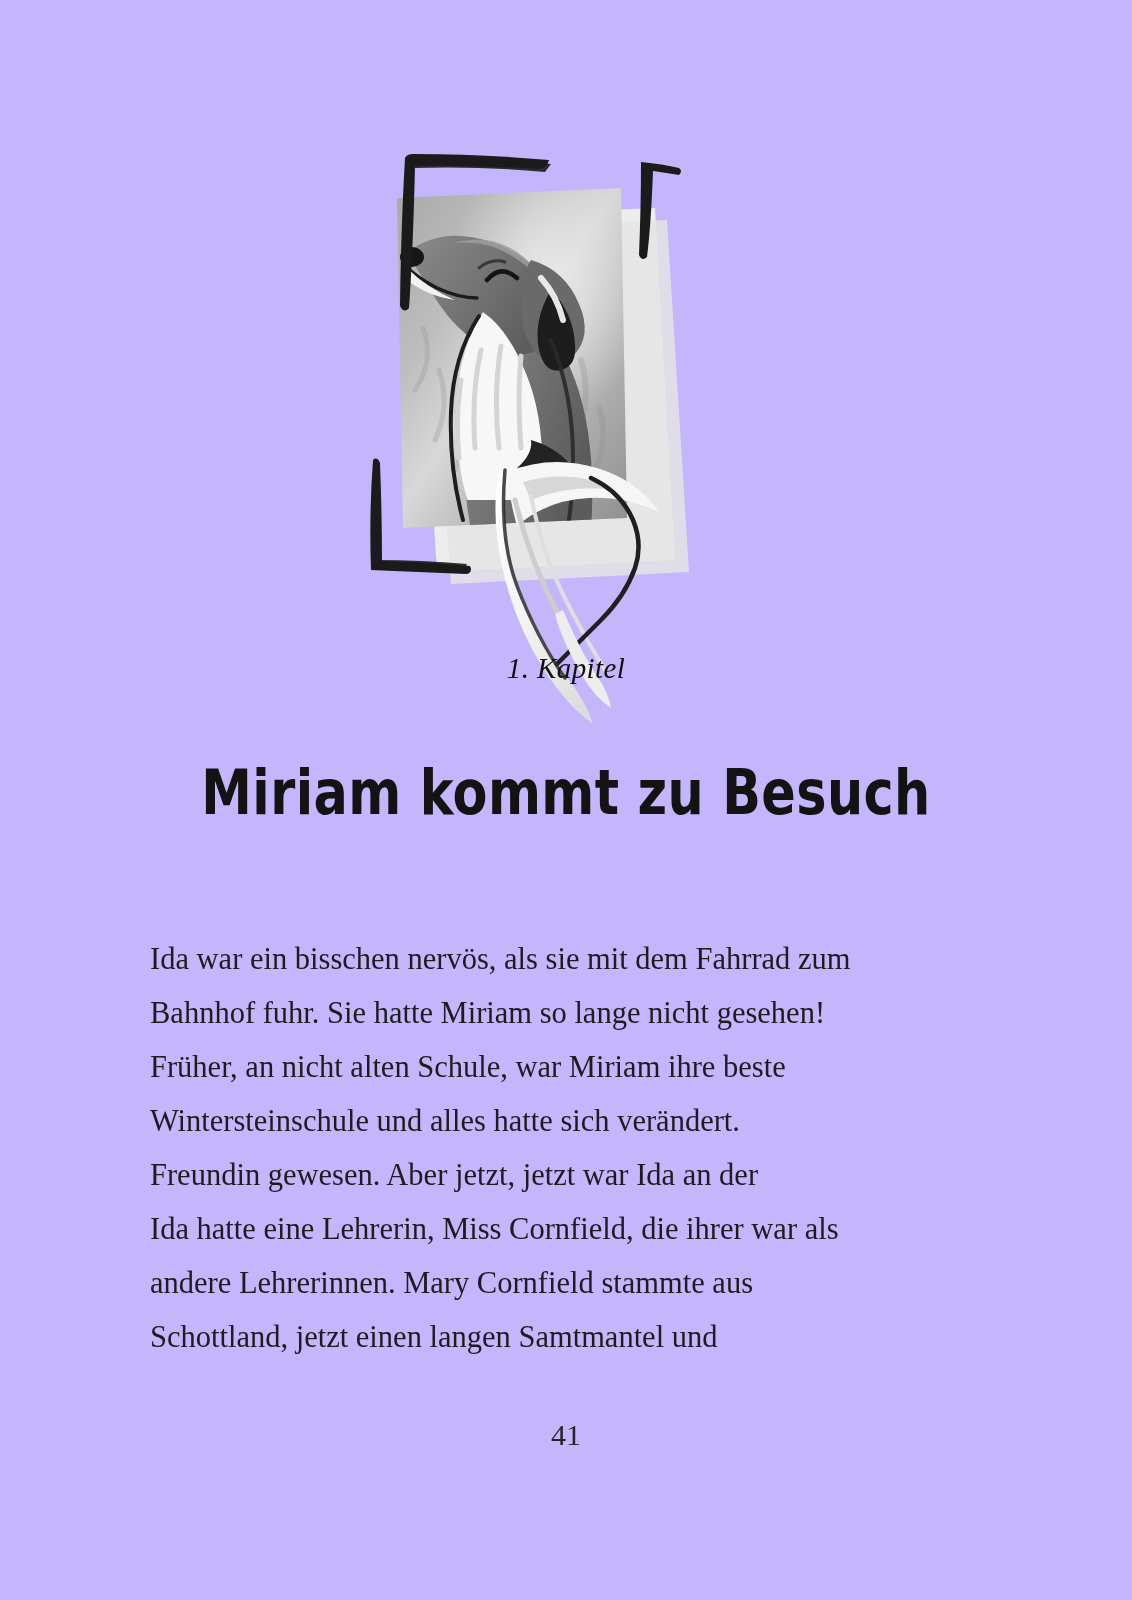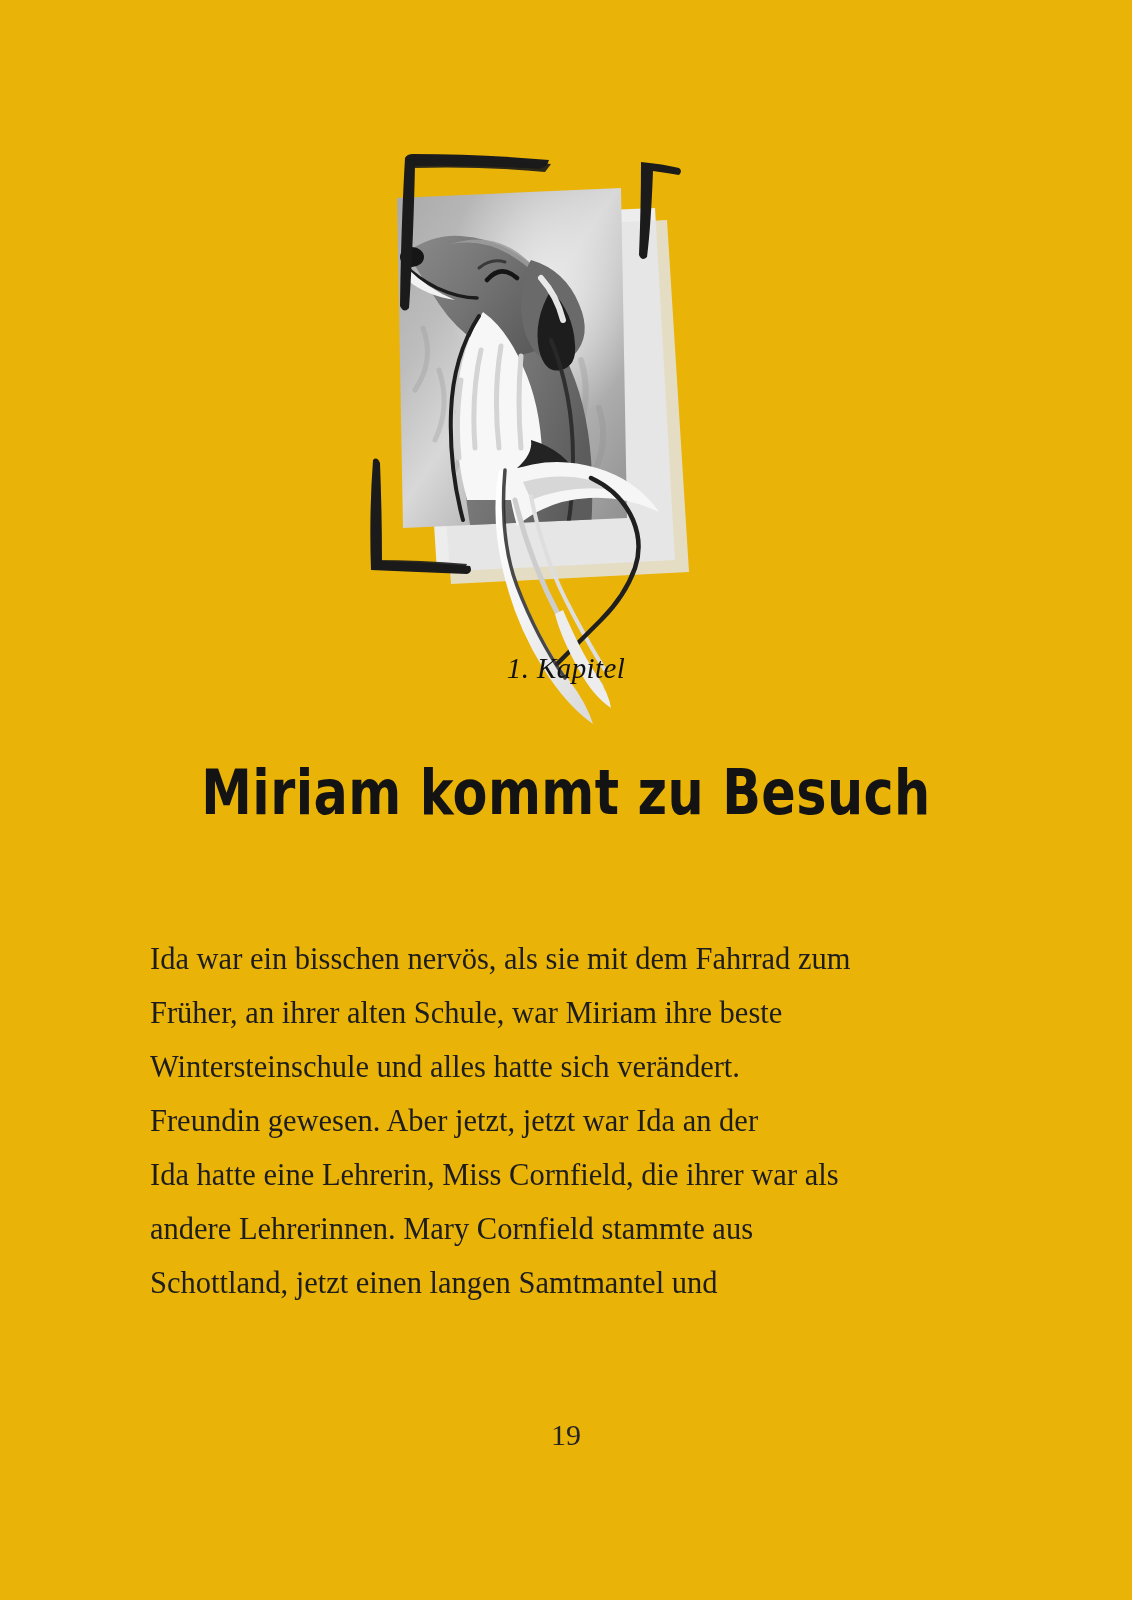--- a/index.html
+++ b/index.html
@@ -12,21 +12,21 @@
     height: 1600px;
     position: relative;
     font-family: "Liberation Serif", serif;
     color: #1a1a1a;
     overflow: hidden;
   }
 
   .page {
     position: absolute;
     inset: 0;
-    background: #eab308;
+    background: #c4b5fd;
   }
 
   
   .illustration {
     position: absolute;
     left: 355px;
     top: 140px;
     width: 420px;
     height: 610px;
   }
@@ -212,23 +212,24 @@
       </g>
     </svg>
   </div>
 
   <div class="chapter-label">1. Kapitel</div>
 
   <h1 class="chapter-title">Miriam kommt zu Besuch</h1>
 
   <div class="body-text">
     <span class="tline">Ida war ein bisschen nervös, als sie mit dem Fahrrad zum</span>
-    <span class="tline">Früher, an ihrer alten Schule, war Miriam ihre beste</span>
+    <span class="tline">Bahnhof fuhr. Sie hatte Miriam so lange nicht gesehen!</span>
+    <span class="tline">Früher, an nicht alten Schule, war Miriam ihre beste</span>
     <span class="tline">Wintersteinschule und alles hatte sich verändert.</span>
     <span class="tline">Freundin gewesen. Aber jetzt, jetzt war Ida an der</span>
     <span class="tline">Ida hatte eine Lehrerin, Miss Cornfield, die ihrer war als</span>
     <span class="tline">andere Lehrerinnen. Mary Cornfield stammte aus</span>
     <span class="tline">Schottland, jetzt einen langen Samtmantel und</span>
   </div>
 
-  <div class="page-number">19</div>
+  <div class="page-number">41</div>
 
 </div>
 
 </body></html>

